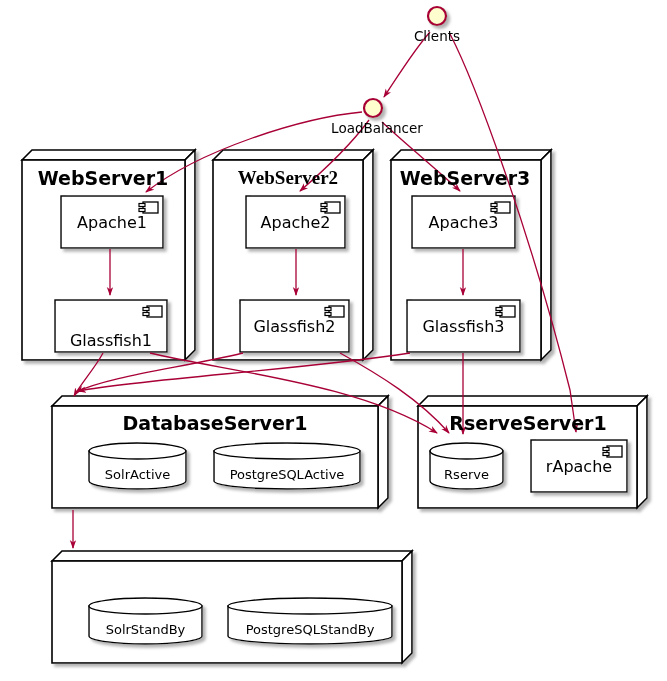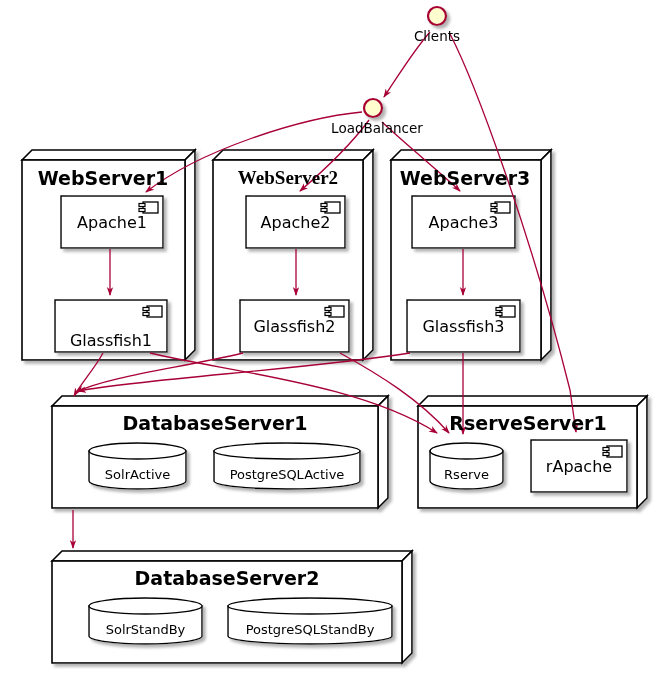--- a/index.html
+++ b/index.html
@@ -166,18 +166,17 @@
     <div class="lbl comp-label" style="left: 294.5px; top: 317px; transform: translateX(-50%);">Glassfish2</div>
     <div class="lbl node-title" style="left: 465px; top: 167px; transform: translateX(-50%);">WebServer3</div>
     <div class="lbl comp-label" style="left: 463.5px; top: 213px; transform: translateX(-50%); text-align: center;">Apache3</div>
     <div class="lbl comp-label" style="left: 463.5px; top: 317px; transform: translateX(-50%);">Glassfish3</div>
     <div class="lbl node-title" style="left: 215px; top: 412px; transform: translateX(-50%);">DatabaseServer1</div>
     <div class="lbl db-label" style="left: 137.5px; top: 467px; transform: translateX(-50%);">SolrActive</div>
     <div class="lbl db-label" style="left: 287px; top: 467px; transform: translateX(-50%);">PostgreSQLActive</div>
     <div class="lbl node-title" style="left: 528px; top: 412px; transform: translateX(-50%);">RserveServer1</div>
     <div class="lbl comp-label" style="left: 579px; top: 457px; transform: translateX(-50%);">rApache</div>
     <div class="lbl db-label" style="left: 466.5px; top: 467px; transform: translateX(-50%);">Rserve</div>
-    <div class="lbl node-title" style="left: 227px; top: 567px; transform: translateX(-50%);">DatabaseServer2</div>
     <div class="lbl db-label" style="left: 145.5px; top: 622px; transform: translateX(-50%);">SolrStandBy</div>
     <div class="lbl db-label" style="left: 310px; top: 622px; transform: translateX(-50%);">PostgreSQLStandBy</div>
     <div class="lbl actor-label" style="left: 437px; top: 28px; transform: translateX(-50%);">Clients</div>
     <div class="lbl actor-label" style="left: 377px; top: 120px; transform: translateX(-50%);">LoadBalancer</div>
   </div>
 
 </body></html>

